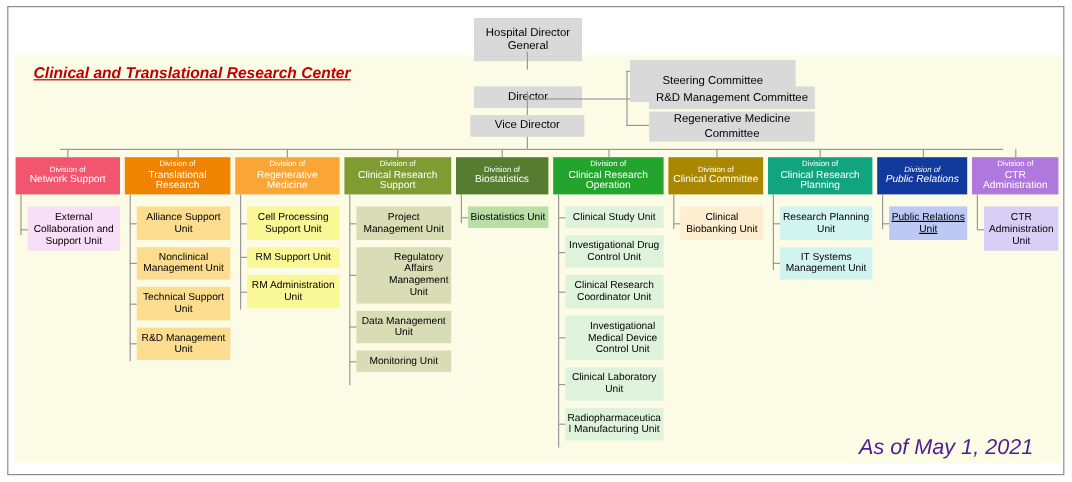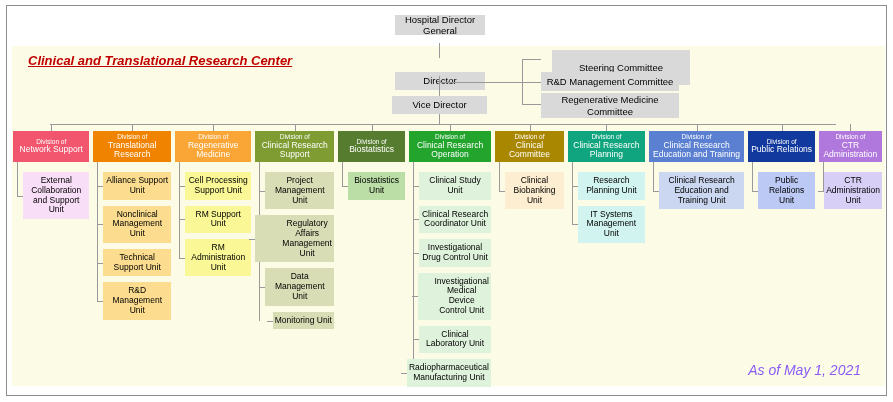--- a/index.html
+++ b/index.html
@@ -6,69 +6,69 @@
   html, body { width: 893px; height: 402px; background: #ffffff; }
   body { font-family: "Liberation Sans", sans-serif; position: relative; overflow: hidden; }
 
   .frame { position: absolute; left: 6px; top: 5px; width: 881px; height: 391px;
            border: 1px solid #8c8c8c; background: #ffffff; }
   .panel { position: absolute; left: 12px; top: 46px; width: 873px; height: 340px; }
 
   .page-title { position: absolute; left: 28px; top: 53px; font-size: 13px; font-weight: bold;
                 font-style: italic; text-decoration: underline; }
 
-  .footnote { position: absolute; right: 32px; top: 362px; font-size: 14px;
-              font-style: italic; color: #8b5cf6; }
+  .footnote { position: absolute; right: 32px; top: 362px; font-size: 18px;
+              font-style: italic; color: #4c1d95; }
 
   
   .gnode { position: absolute; background: #d9d9d9; color: #000; font-size: 9.5px;
            line-height: 1.2; display: flex; align-items: center; justify-content: center;
            text-align: center; padding: 1px 3px; }
   .line { position: absolute; background: #999999; }
 
   
   .org { position: absolute; left: 13px; top: 131px; width: 869px;
          display: flex; gap: 4px; align-items: flex-start; }
   .col { position: relative; min-width: 0; }
   .col::before { content: ""; position: absolute; top: -7px; left: 50%; width: 1px; height: 7px;
                  background: #999999; }
   .divbox { height: 31px; display: flex; flex-direction: column; align-items: center;
             justify-content: center; color: #ffffff; text-align: center; line-height: 1.12;
             padding: 1px 1px; }
   .divof { font-size: 6.5px; display: block; }
   .divname { font-size: 8.5px; display: block; }
   .units { position: relative; display: flex; flex-direction: column; gap: 6px;
-           padding: 10px 0 0 10px; align-items: flex-end; }
+           padding: 10px 0 0 10px; }
   .vline { position: absolute; left: 4px; top: 0; width: 1px; background: #999999; }
   .unit { position: relative; font-size: 8.5px; line-height: 1.15; text-align: center;
           color: #000; padding: 4px 2px; overflow-wrap: break-word; }
   .unit::before { content: ""; position: absolute; left: -6px; top: 50%; width: 6px; height: 1px;
                   background: #999999; }
 </style>
 </head>
 <body>
 
 <div class="frame"></div>
 <div class="panel" style="background-color: rgb(252, 252, 230);"></div>
 
 <div class="page-title" style="color: rgb(192, 0, 0);">Clinical and Translational Research Center</div>
 
-<div class="gnode" style="left:395px; top:15px; width:90px; height:20px;">Hospital Director General</div>
+<div class="gnode" style="left:395px; top:15px; width:90px; height:36px;">Hospital Director General</div>
 <div class="line" style="left:439px; top:43px; width:1px; height:15px;"></div>
 <div class="gnode" style="left:395px; top:72px; width:90px; height:18px;">Director</div>
 <div class="line" style="left:439px; top:76px; width:1px; height:20px;"></div>
 <div class="gnode" style="left:392px; top:96px; width:95px; height:18px;">Vice Director</div>
 <div class="line" style="left:439px; top:114px; width:1px; height:10px;"></div>
 
 <div class="line" style="left:440px; top:82px; width:82px; height:1px;"></div>
 <div class="line" style="left:522px; top:59px; width:1px; height:46px;"></div>
 <div class="line" style="left:522px; top:59px; width:19px; height:1px;"></div>
 <div class="line" style="left:522px; top:82px; width:19px; height:1px;"></div>
 <div class="line" style="left:522px; top:104px; width:19px; height:1px;"></div>
-<div class="gnode" style="left:552px; top:50px; width:138px; height:35px;">Steering Committee</div>
+<div class="gnode" style="left:525px; top:50px; width:138px; height:35px;">Steering Committee</div>
 <div class="gnode" style="left:541px; top:72px; width:138px; height:19px;">R&amp;D Management Committee</div>
 <div class="gnode" style="left:541px; top:93px; width:138px; height:25px;">Regenerative Medicine Committee</div>
 
 <div class="line" style="left:50px; top:124px; width:786px; height:1px;"></div>
 
 <div class="org">
 
   <div class="col" style="flex:75 0 0;">
     <div class="divbox" style="background-color: rgb(242, 86, 110);">
       <span class="divof">Division of</span>
@@ -133,22 +133,22 @@
   </div>
 
   <div class="col" style="flex:80 0 0;">
     <div class="divbox" style="background-color: rgb(34, 164, 45);">
       <span class="divof">Division of</span>
       <span class="divname">Clinical Research Operation</span>
     </div>
     <div class="units">
       <span class="vline" style="height: 210.5px;"></span>
       <div class="unit" style="background-color: rgb(223, 243, 220);">Clinical Study Unit</div>
+      <div class="unit" style="background-color: rgb(223, 243, 220);">Investigational Drug Control Unit</div>
       <div class="unit" style="background-color: rgb(223, 243, 220);">Clinical Research Coordinator Unit</div>
-      <div class="unit" style="background-color: rgb(223, 243, 220);">Investigational Drug Control Unit</div>
       <div class="unit" style="background-color: rgb(223, 243, 220); padding-left: 16px;">Investigational Medical Device Control Unit</div>
       <div class="unit" style="background-color: rgb(223, 243, 220);">Clinical Laboratory Unit</div>
       <div class="unit" style="background-color: rgb(223, 243, 220);">Radiopharmaceutical Manufacturing Unit</div>
     </div>
   </div>
 
   <div class="col" style="flex:68 0 0;">
     <div class="divbox" style="background-color: rgb(170, 135, 0);">
       <span class="divof">Division of</span>
       <span class="divname">Clinical Committee</span>
@@ -164,39 +164,29 @@
       <span class="divof">Division of</span>
       <span class="divname">Clinical Research Planning</span>
     </div>
     <div class="units">
       <span class="vline" style="height: 62.5px;"></span>
       <div class="unit" style="background-color: rgb(210, 244, 240);">Research Planning Unit</div>
       <div class="unit" style="background-color: rgb(210, 244, 240);">IT Systems Management Unit</div>
     </div>
   </div>
 
-  <div class="col" style="flex:94 0 0;">
-    <div class="divbox" style="background-color: rgb(91, 128, 210);">
-      <span class="divof">Division of</span>
-      <span class="divname">Clinical Research Education and Training</span>
+
+  <div class="col" style="flex:65 0 0;">
+    <div class="divbox" style="background-color: rgb(18, 57, 158); font-style: italic;">
+      <span class="divof">Division of</span>
+      <span class="divname">Public Relations</span>
     </div>
     <div class="units">
       <span class="vline" style="height: 28.5px;"></span>
-      <div class="unit" style="background-color: rgb(203, 215, 240);">Clinical Research Education and Training Unit</div>
-    </div>
-  </div>
-
-  <div class="col" style="flex:65 0 0;">
-    <div class="divbox" style="background-color: rgb(18, 57, 158);">
-      <span class="divof">Division of</span>
-      <span class="divname">Public Relations</span>
-    </div>
-    <div class="units">
-      <span class="vline" style="height: 28.5px;"></span>
-      <div class="unit" style="background-color: rgb(187, 201, 244);">Public Relations Unit</div>
+      <div class="unit" style="background-color: rgb(187, 201, 244); text-decoration: underline;">Public Relations Unit</div>
     </div>
   </div>
 
   <div class="col" style="flex:62 0 0;">
     <div class="divbox" style="background-color: rgb(176, 119, 220);">
       <span class="divof">Division of</span>
       <span class="divname">CTR Administration</span>
     </div>
     <div class="units">
       <span class="vline" style="height: 28.5px;"></span>

